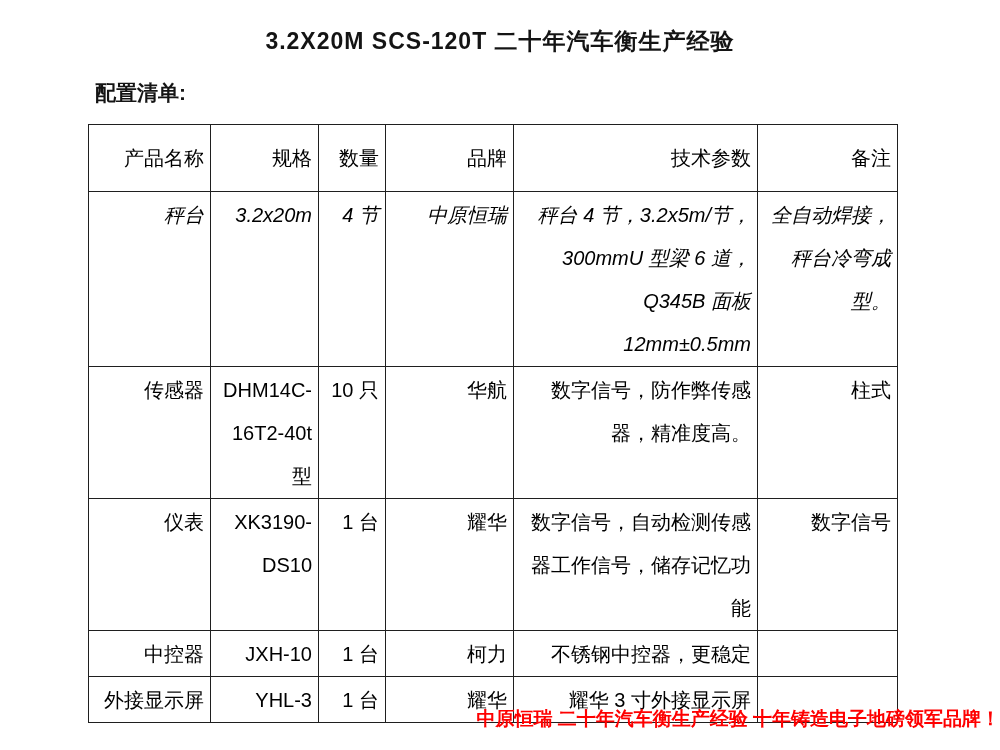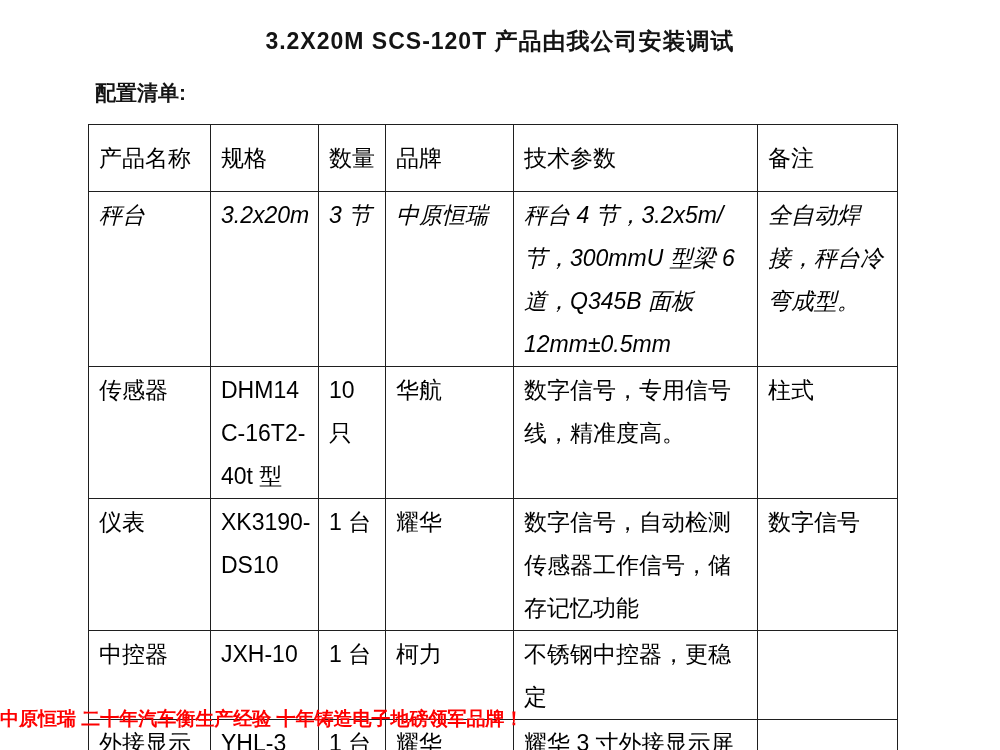--- a/index.html
+++ b/index.html
@@ -29,23 +29,23 @@
   }
   table.config-table {
     border-collapse: collapse;
     table-layout: fixed;
     width: 809px;
     margin: 17px 0 0 88px;
   }
   table.config-table th,
   table.config-table td {
     border: 1px solid #1f1f1f;
-    font-size: 23px;
+    font-size: 20px;
     font-weight: 400;
-    text-align: left;
+    text-align: right;
     overflow: hidden;
     overflow-wrap: break-word;
   }
   table.config-table th {
     height: 66px;
     vertical-align: middle;
     padding: 0 6px 0 10px;
     font-weight: 400;
   }
   table.config-table td {
@@ -55,32 +55,32 @@
   }
   tr.row-tall  td { height: 126px; font-style: italic; }
   tr.row-mid   td { height: 82px; }
   tr.row-short td { height: 42px; }
   tr.row-note  td { height: 44px; }
   .footer-slogan {
     position: absolute;
     left: 0;
     right: 0;
     top: 706px;
-    text-align: left;
+    text-align: right;
     font-size: 19px;
     font-weight: 700;
     color: #fe0000;
   }
 </style>
 </head>
 <body>
 
 <div class="page">
 
-  <h1 class="doc-title">3.2X20M SCS-120T 产品由我公司安装调试</h1>
+  <h1 class="doc-title">3.2X20M SCS-120T 二十年汽车衡生产经验</h1>
 
   <div class="section-label">配置清单:</div>
 
   <table class="config-table">
     <colgroup>
       <col style="width:122px">
       <col style="width:108px">
       <col style="width:67px">
       <col style="width:128px">
       <col style="width:244px">
@@ -92,32 +92,32 @@
         <th>规格</th>
         <th>数量</th>
         <th>品牌</th>
         <th>技术参数</th>
         <th>备注</th>
       </tr>
 
       <tr class="row-tall">
         <td>秤台</td>
         <td>3.2x20m</td>
-        <td>3 节</td>
+        <td>4 节</td>
         <td>中原恒瑞</td>
         <td>秤台 4 节，3.2x5m/节，300mmU 型梁 6 道，Q345B 面板 12mm±0.5mm</td>
         <td>全自动焊接，秤台冷弯成型。</td>
       </tr>
 
       <tr class="row-mid">
         <td>传感器</td>
         <td>DHM14C-16T2-40t 型</td>
         <td>10 只</td>
         <td>华航</td>
-        <td>数字信号，专用信号线，精准度高。</td>
+        <td>数字信号，防作弊传感器，精准度高。</td>
         <td>柱式</td>
       </tr>
 
       <tr class="row-mid">
         <td>仪表</td>
         <td>XK3190-DS10</td>
         <td>1 台</td>
         <td>耀华</td>
         <td>数字信号，自动检测传感器工作信号，储存记忆功能</td>
         <td>数字信号</td>

